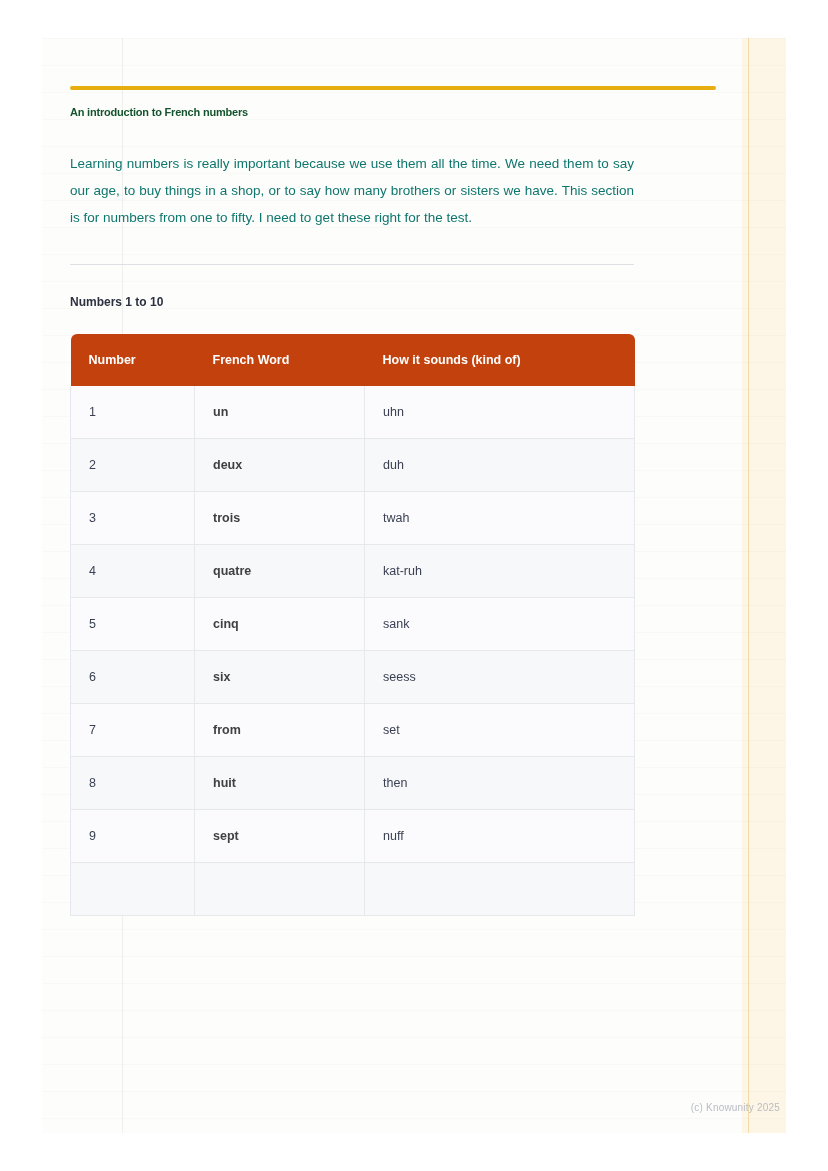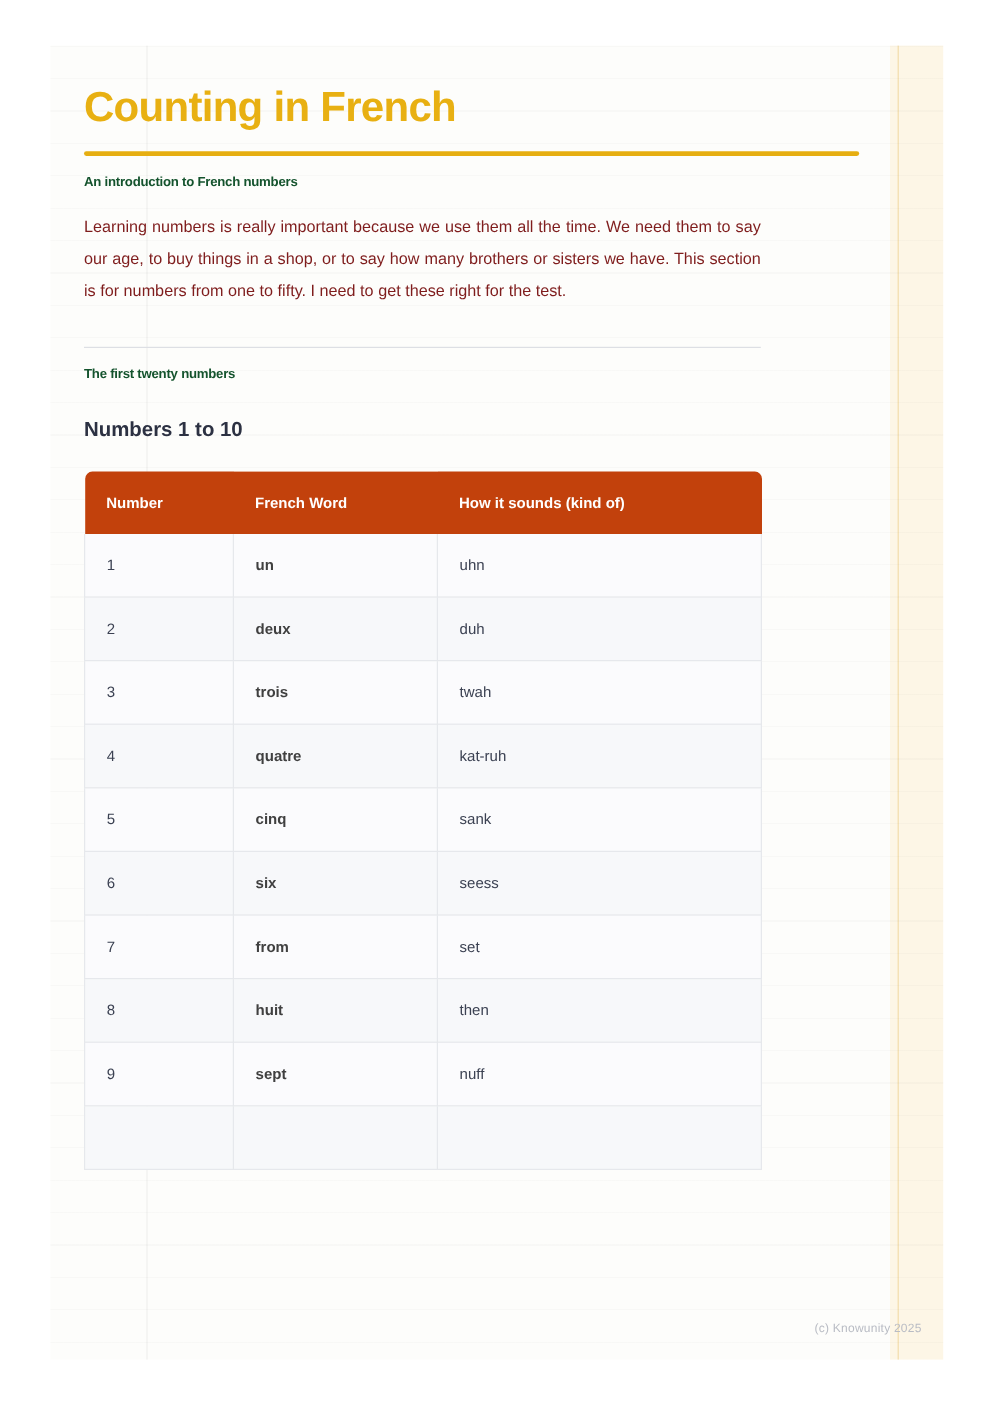--- a/index.html
+++ b/index.html
@@ -82,38 +82,38 @@
 
   h2.section-title {
     margin-top: 16px;
     font-size: 11px;
     font-weight: 800;
     color: #14532d;
     letter-spacing: -0.2px;
   }
 
   p.body-text {
-    margin-top: 17px;
+    margin-top: 32px;
     font-size: 13.5px;
     line-height: 27px;
-    color: #7f1d1d;
+    color: #0f766e;
     text-align: justify;
     width: 564px;
   }
 
   .divider {
     margin-top: 33px;
     width: 564px;
     height: 1px;
     background: #dddfe4;
   }
 
   h3.sub-label {
     margin-top: 30px;
-    font-size: 17px;
+    font-size: 12px;
     font-weight: bold;
     color: #2c3142;
   }
 
   table.num-table {
     margin-top: 25px;
     width: 564px;
     border-collapse: collapse;
     table-layout: fixed;
   }
@@ -139,46 +139,44 @@
   table.num-table td:first-child { border-left: 1px solid #e6e8ec; }
   table.num-table tr:nth-child(odd) td { background: #fbfbfd; }
   table.num-table tr:nth-child(even) td { background: #f7f8fa; }
   table.num-table td.word { font-weight: bold; color: #404040; }
   col.c1 { width: 124px; }
   col.c2 { width: 170px; }
   col.c3 { width: 270px; }
 
   .footer-credit {
     position: absolute;
-    right: 60px;
+    right: 48px;
     bottom: 58px;
     font-size: 10px;
     color: #b9bcc4;
     letter-spacing: 0.2px;
   }
 </style>
 </head>
 <body>
 
 <div class="page">
   <div class="paper"></div>
   <div class="margin-rule"></div>
   <div class="right-rule"></div>
 
   <div class="content">
 
-    <h1 class="doc-title">Counting in French</h1>
     <div class="title-underline"></div>
 
     <h2 class="section-title">An introduction to French numbers</h2>
     <p class="body-text">Learning numbers is really important because we use them all the time. We need them to say our age, to buy things in a shop, or to say how many brothers or sisters we have. This section is for numbers from one to fifty. I need to get these right for the test.</p>
 
     <div class="divider"></div>
 
-    <h2 class="section-title">The first twenty numbers</h2>
 
     <h3 class="sub-label">Numbers 1 to 10</h3>
 
     <table class="num-table">
       <colgroup>
           <col class="c1">
           <col class="c2">
           <col class="c3">
         </colgroup>
       <thead>

